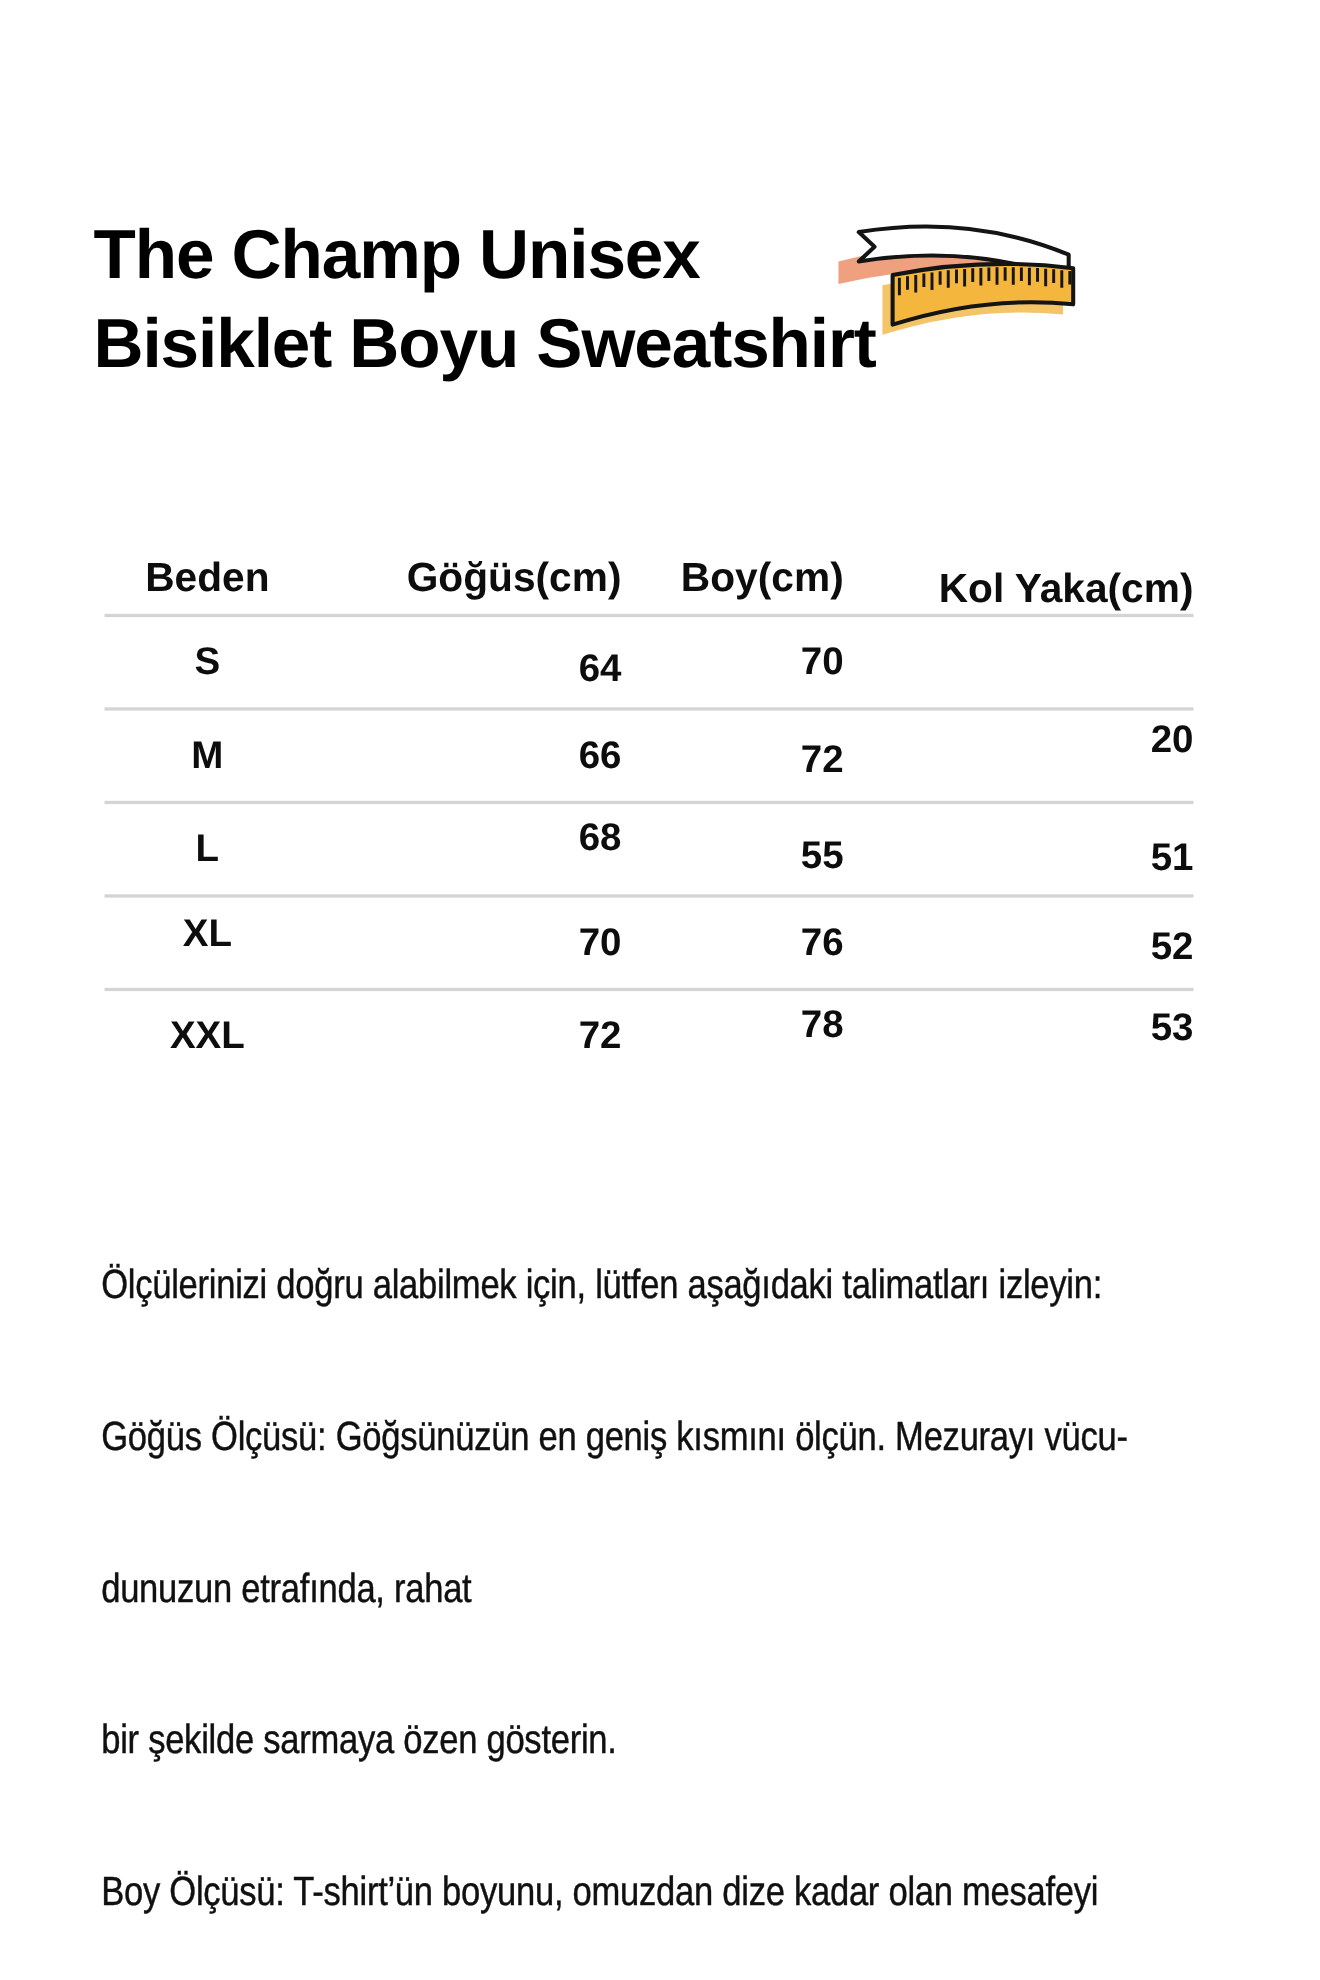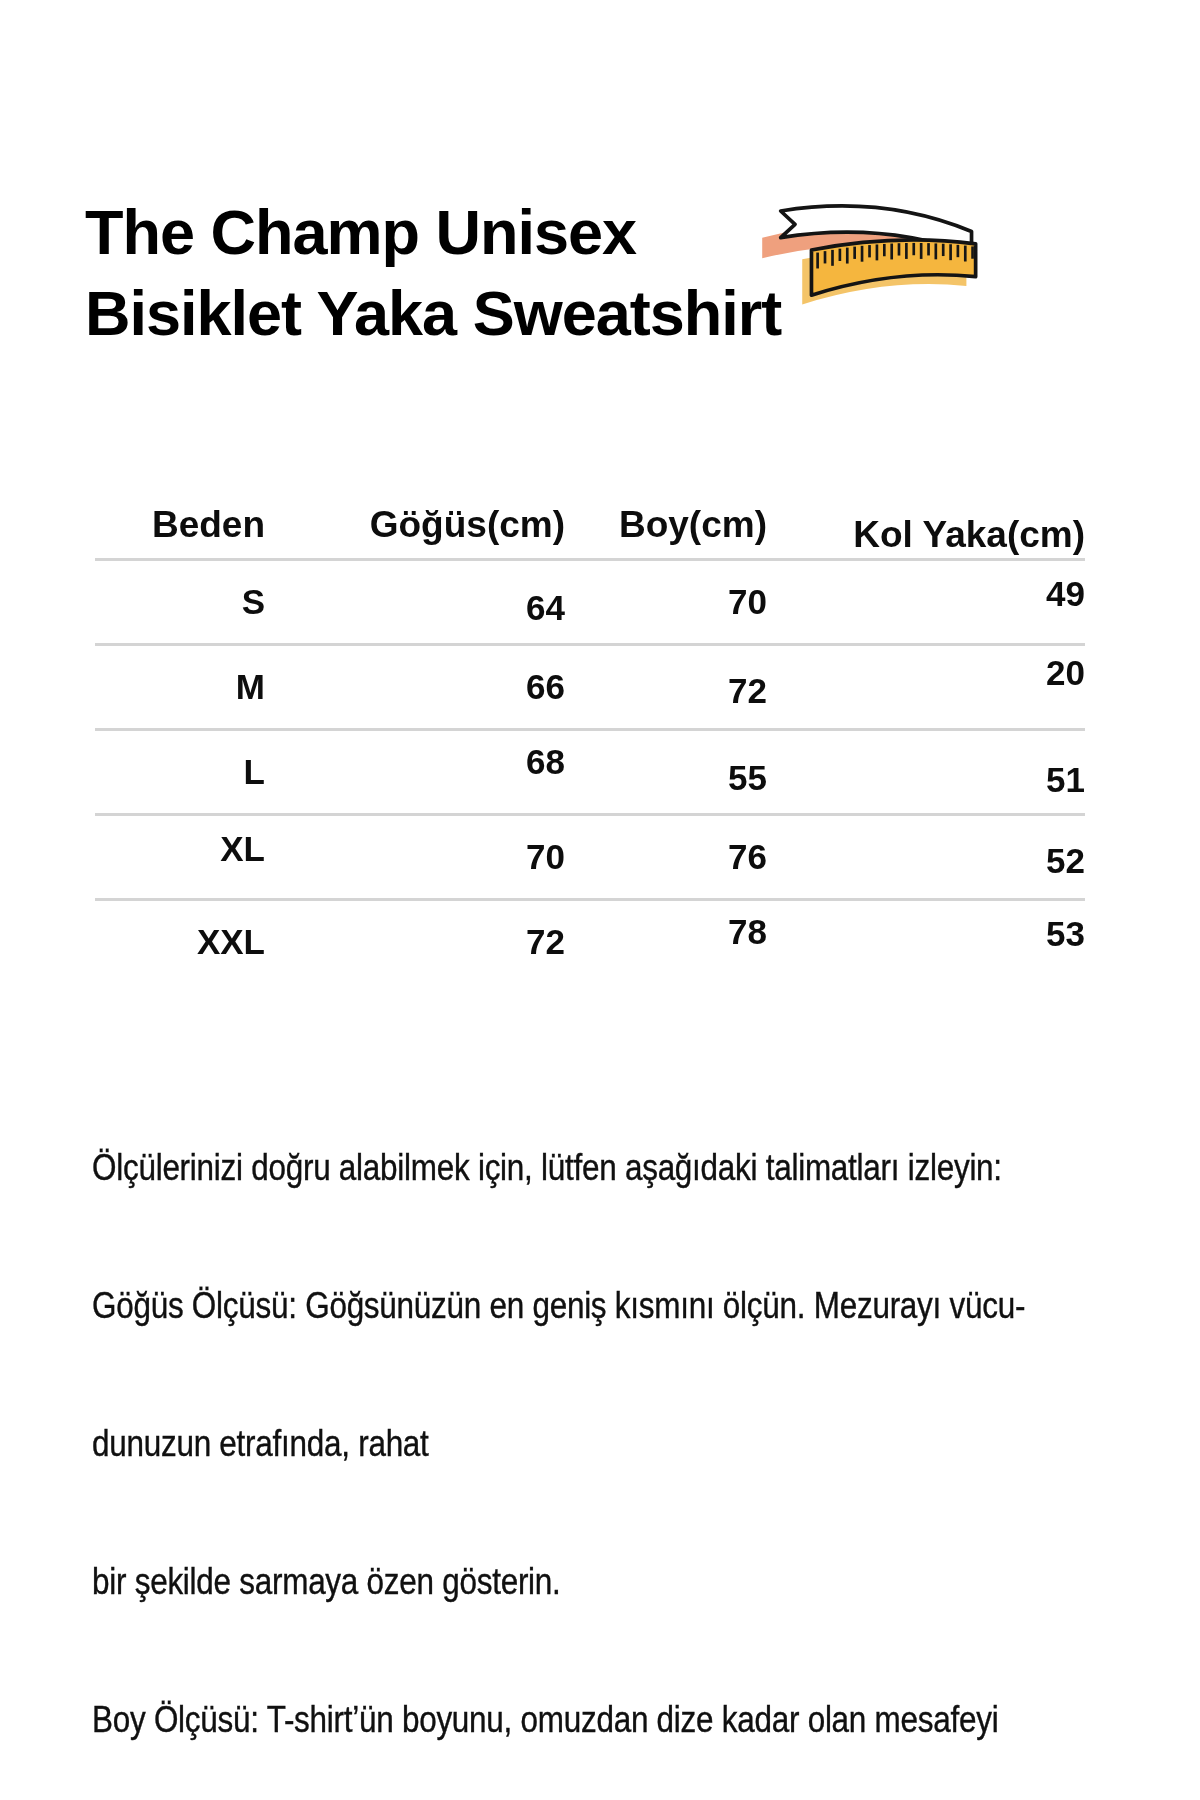--- a/index.html
+++ b/index.html
@@ -34,21 +34,21 @@
   .tr{
     display:grid;
     grid-template-columns:170px 300px 202px 318px;
     align-items:center;
     height:82px;
     border-bottom:3px solid #d4d4d4;
   }
   .tr.header-row{height:66px;font-size:37px;}
   .tr:last-child{border-bottom:none;}
   .tr{font-size:35px;}
-  .cell-beden{padding-left:17px;text-align:right;}
+  .cell-beden{padding-left:17px;text-align:center;}
   .cell-num,.th-center{text-align:right;}
   .u8{transform:translateY(-8px)}
   .u10{transform:translateY(-10px)}
   .u14{transform:translateY(-14px)}
   .d4{transform:translateY(4px)}
   .d6{transform:translateY(6px)}
   .d8{transform:translateY(8px)}
   .d10{transform:translateY(10px)}
 
   
@@ -64,21 +64,21 @@
   }
   .instructions .line{height:46px;}
 </style>
 </head>
 <body>
 
 <div class="page">
 
   <div class="title">
     <div>The Champ Unisex</div>
-    <div>Bisiklet Yaka Sweatshirt</div>
+    <div>Bisiklet Boyu Sweatshirt</div>
   </div>
 
   <svg class="tape-icon" viewBox="0 0 230 112" aria-hidden="true">
 
     <path d="M8 44 Q115 16 214 48 L214 68 Q115 38 8 64 Z" fill="#EFA07E"></path>
 
     <path d="M26 18 Q125 2 212 38 L212 60 Q125 28 26 44 L40 31 Z" fill="#ffffff" stroke="#141414" stroke-width="3.6" stroke-linejoin="round"></path>
 
     <path d="M47 65 Q129 49 207 59 L207 91 Q129 83 47 109 Z" fill="#F4C468"></path>
 
@@ -115,21 +115,20 @@
       <div class="cell-beden">Beden</div>
       <div class="th-center">Göğüs(cm)</div>
       <div class="th-center">Boy(cm)</div>
       <div class="th-center d10">Kol Yaka(cm)</div>
     </div>
 
     <div class="tr">
       <div class="cell-beden">S</div>
       <div class="cell-num d6">64</div>
       <div class="cell-num">70</div>
-      <div class="cell-num u8">49</div>
     </div>
 
     <div class="tr">
       <div class="cell-beden">M</div>
       <div class="cell-num">66</div>
       <div class="cell-num d4">72</div>
       <div class="cell-num u14">20</div>
     </div>
 
     <div class="tr">

